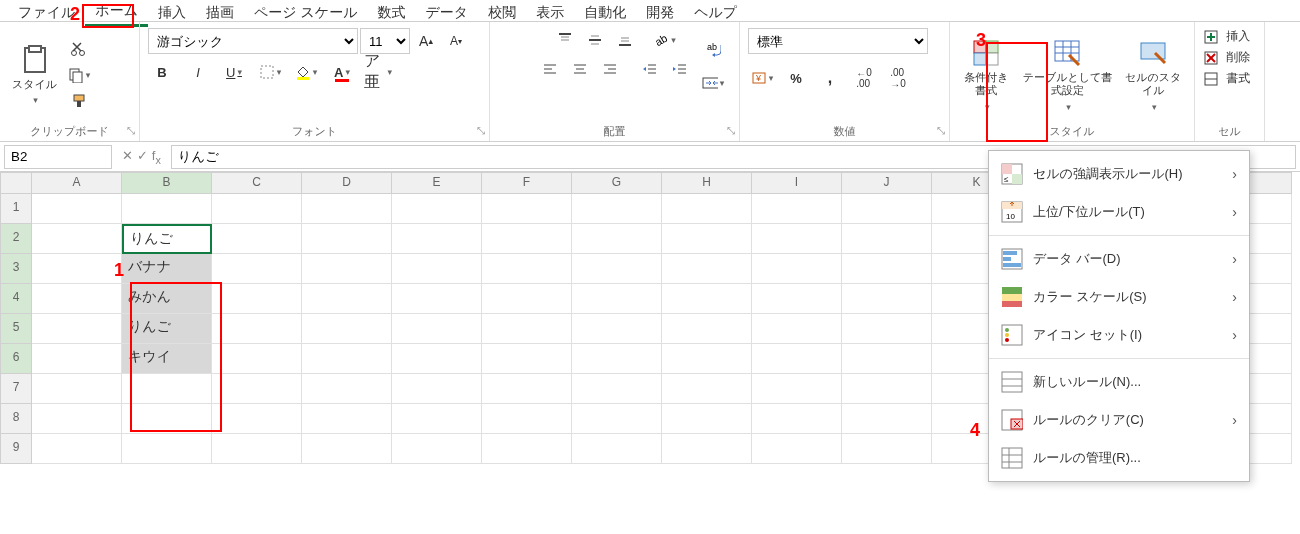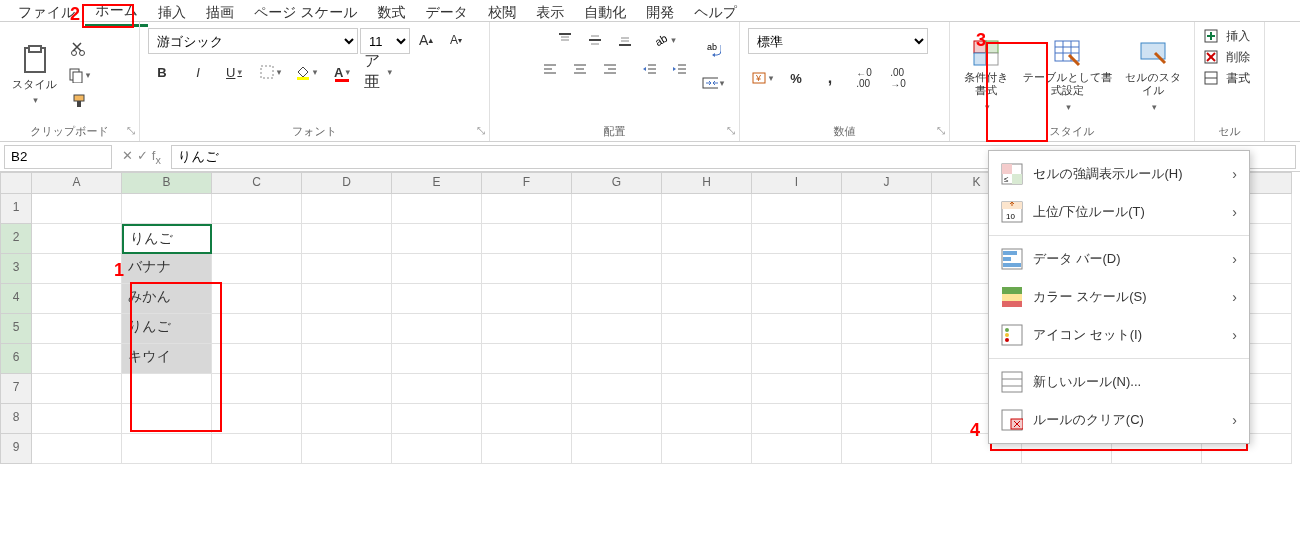--- a/index.html
+++ b/index.html
@@ -18,21 +18,21 @@
 .group-body { display: flex; flex: 1; align-items: center; gap: 4px; }
 .group-label { font-size: 11px; color: #666; text-align: center; padding-top: 2px; display: flex; justify-content: center; align-items: center; gap: 4px; }
 .group-label .launcher { font-size: 10px; color: #888; cursor: pointer; position: absolute; right: 4px; bottom: 4px; }
 
 .btn-lg { display: flex; flex-direction: column; align-items: center; justify-content: center; padding: 4px; cursor: pointer; }
 .btn-lg svg { width: 32px; height: 32px; }
 .btn-lg span { font-size: 11px; margin-top: 2px; text-align: center; line-height: 1.2; }
 .btn-sm { display: flex; align-items: center; justify-content: center; width: 28px; height: 24px; cursor: pointer; }
 .btn-sm svg { width: 16px; height: 16px; }
 .col { display: flex; flex-direction: column; gap: 2px; }
-.row { display: flex; gap: 2px; }
+.row { display: flex; align-items: center; gap: 2px; }
 
 select, .combo { border: 1px solid #ccc; background: #fff; padding: 2px 4px; font-size: 13px; height: 26px; }
 .font-name { width: 210px; }
 .font-size { width: 50px; }
 
 .dropdown-arrow::after { content: "▾"; font-size: 9px; margin-left: 2px; color: #666; }
 
 
 .formula-bar { display: flex; align-items: center; height: 30px; border-bottom: 1px solid #d0d0d0; }
 .namebox { width: 108px; border: 1px solid #ccc; margin: 2px 4px; padding: 2px 6px; height: 24px; }
@@ -590,13 +590,22 @@
   <div class="cf-item">
     <svg>
         <rect x="1" y="1" width="20" height="20" fill="none" stroke="#888"></rect>
         <rect x="10" y="10" width="12" height="10" fill="#f4cccc" stroke="#c00"></rect>
         <line x1="13" y1="12" x2="19" y2="18" stroke="#c00"></line>
         <line x1="19" y1="12" x2="13" y2="18" stroke="#c00"></line>
       </svg>
     <span>ルールのクリア(C)</span>
       <span class="arrow">›</span>
   </div>
+  <div class="cf-item">
+    <svg>
+        <rect x="1" y="1" width="20" height="20" fill="none" stroke="#888"></rect>
+        <line x1="1" y1="8" x2="21" y2="8" stroke="#888"></line>
+        <line x1="1" y1="15" x2="21" y2="15" stroke="#888"></line>
+        <line x1="8" y1="1" x2="8" y2="21" stroke="#888"></line>
+      </svg>
+    <span>ルールの管理(R)...</span>
+  </div>
 </div>
 
 </body></html>

